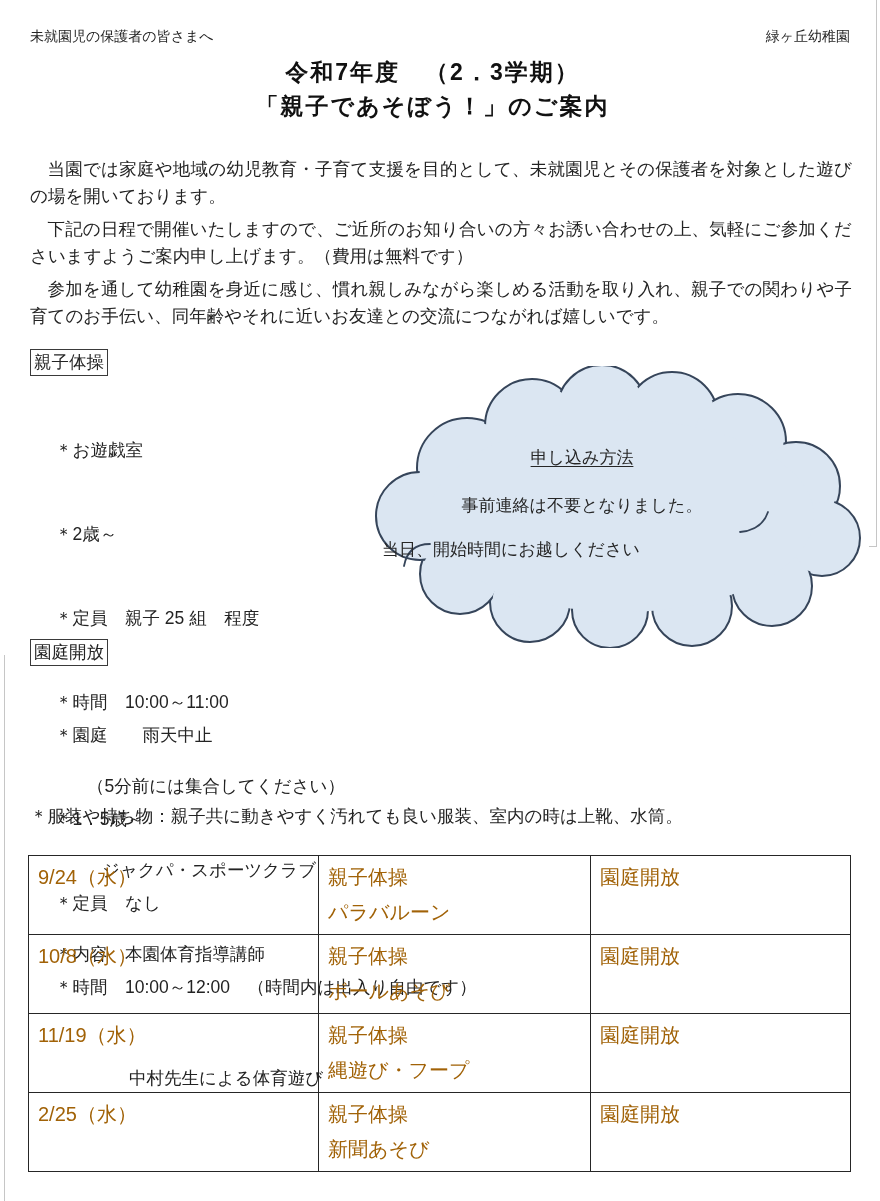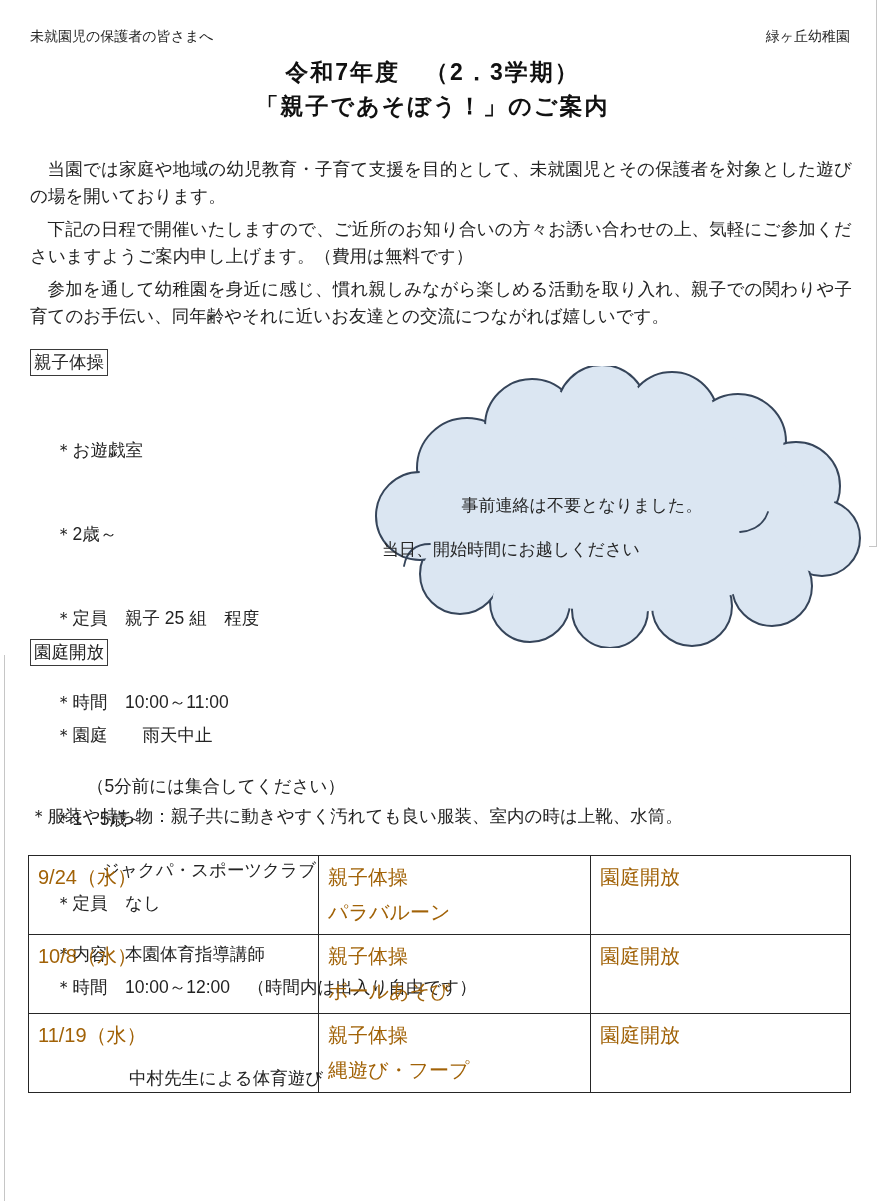--- a/index.html
+++ b/index.html
@@ -121,20 +121,21 @@
         <circle cx="88" cy="208" r="37.5"></circle>
         <circle cx="48" cy="150" r="41.5"></circle>
         <ellipse cx="250" cy="150" rx="192" ry="96"></ellipse>
       </g>
       <g fill="none" stroke-width="1.8" stroke-linecap="round" stroke="#36455a">
         <path d="M 58 178 q -22 0 -26 22"></path>
         <path d="M 368 166 q 22 -2 28 -20"></path>
       </g>
     </svg>
   </div>
+  <div class="cloud-title">申し込み方法</div>
   <div class="cloud-l1">事前連絡は不要となりました。</div>
   <div class="cloud-l2">当日、開始時間にお越しください</div>
 
   <span class="sec-label entei">園庭開放</span>
   <div class="list entei">
     <div class="li a">＊園庭　　雨天中止</div>
     <div class="li a">＊1．5歳～</div>
     <div class="li a">＊定員　なし</div>
     <div class="li a">＊時間　10:00～12:00　（時間内は出入り自由です）</div>
   </div>
@@ -165,16 +166,24 @@
         <td>園庭開放</td>
       </tr>
       <tr>
         <td class="date">11/19（水）</td>
         <td>
           <div>親子体操</div>
           <div>縄遊び・フープ</div>
         </td>
         <td>園庭開放</td>
       </tr>
+      <tr>
+        <td class="date">2/25（水）</td>
+        <td>
+          <div>親子体操</div>
+          <div>新聞あそび</div>
+        </td>
+        <td>園庭開放</td>
+      </tr>
     </tbody>
   </table>
 
 </div>
 
 </body></html>

